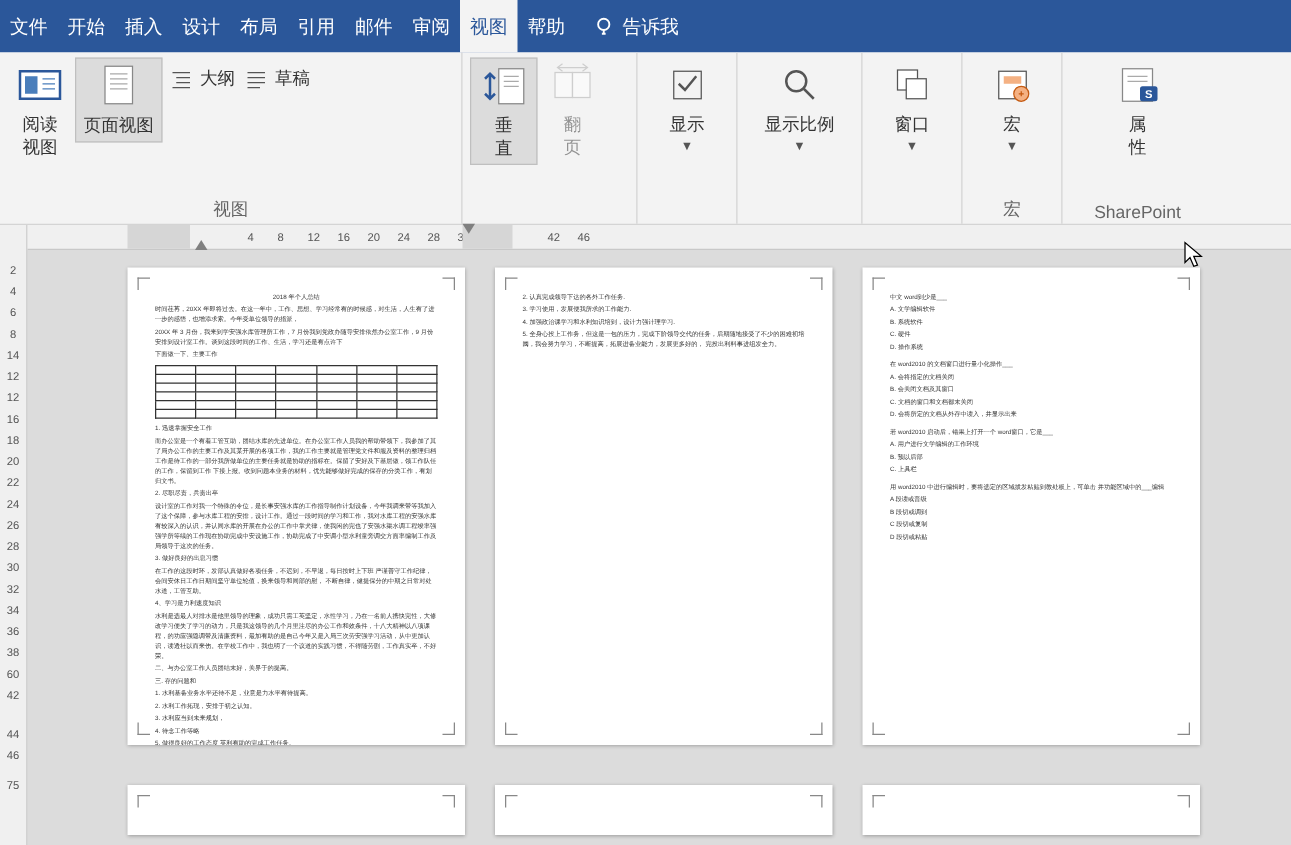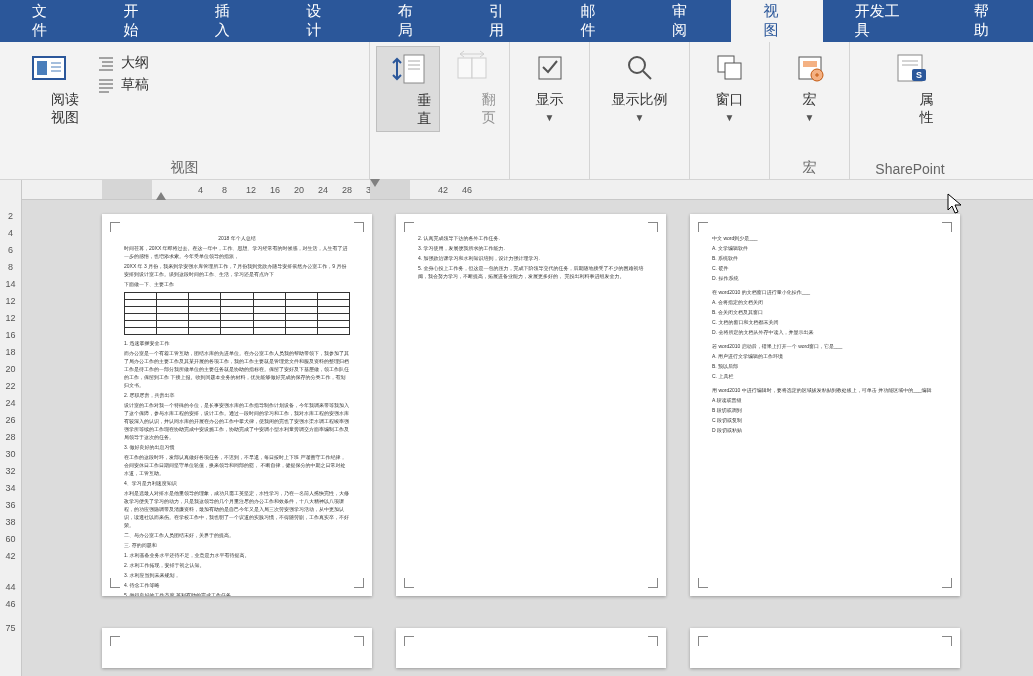--- a/index.html
+++ b/index.html
@@ -1,36 +1,36 @@
 <!DOCTYPE html>
 <html><head>
 <meta charset="utf-8">
 <style>
 * { margin: 0; padding: 0; box-sizing: border-box; font-family: "Microsoft YaHei", sans-serif; }
 body { width: 1033px; height: 676px; overflow: hidden; background: #fff; }
 
 .tabbar { background: #2b579a; height: 42px; display: flex; align-items: stretch; color: #fff; font-size: 15px; }
-.tab { padding: 0 32px; display: flex; align-items: center; cursor: pointer; }
+.tab { padding: 0 8px; display: flex; align-items: center; cursor: pointer; }
 .tab.active { background: #f3f3f3; color: #2b579a; }
 .tellme { display: flex; align-items: center; gap: 6px; padding: 0 14px; }
 .tellme svg { width: 18px; height: 18px; }
 
 .ribbon { background: #f3f3f3; height: 138px; border-bottom: 1px solid #d4d4d4; display: flex; }
 .group { border-right: 1px solid #d4d4d4; display: flex; flex-direction: column; padding: 4px 6px 0; }
 .group-body { flex: 1; display: flex; align-items: flex-start; gap: 2px; }
 .group-label { text-align: center; font-size: 14px; color: #666; padding: 4px 0 2px; }
 
 .bigbtn { display: flex; flex-direction: column; align-items: center; padding: 4px 6px; gap: 4px; cursor: pointer; min-width: 48px; }
 .bigbtn.active { background: #dcdcdc; border: 1px solid #bfbfbf; }
 .bigbtn .icon { width: 36px; height: 36px; display: flex; align-items: center; justify-content: center; }
 .bigbtn .lbl { font-size: 14px; color: #333; text-align: center; line-height: 18px; white-space: nowrap; }
-.bigbtn .lbl.two { white-space: normal; width: 40px; margin-left: 33px; }
+.bigbtn .lbl.two { white-space: normal; width: 40px; }
 
 .smallbtn { display: flex; align-items: center; gap: 6px; padding: 2px 4px; font-size: 14px; color: #333; cursor: pointer; }
-.smllist { display: flex; flex-direction: column; padding-top: 6px; }
+.smllist { display: flex; padding-top: 6px; }
 .smallbtn .sicon { width: 18px; height: 18px; }
 
 .caret { font-size: 10px; color: #555; }
 
 .docarea { display: flex; height: 496px; background: #dcdcdc; }
 .vruler { width: 22px; background: #f0f0f0; border-right: 1px solid #c8c8c8; font-size: 9px; color: #555; display: flex; flex-direction: column; align-items: center; padding-top: 24px; gap: 7px; overflow: hidden; }
 .vruler span { transform: none; }
 .main { flex: 1; display: flex; flex-direction: column; }
 .hruler { height: 20px; background: #f0f0f0; border-bottom: 1px solid #c8c8c8; display: flex; align-items: center; font-size: 9px; color: #555; padding-left: 80px; gap: 10px; position: relative; }
 .hruler .shade { position: absolute; top: 0; bottom: 0; background: #d6d6d6; }
@@ -55,39 +55,58 @@
 <div class="tabbar">
   <div class="tab">文件</div>
   <div class="tab">开始</div>
   <div class="tab">插入</div>
   <div class="tab">设计</div>
   <div class="tab">布局</div>
   <div class="tab">引用</div>
   <div class="tab">邮件</div>
   <div class="tab">审阅</div>
   <div class="tab active">视图</div>
-  <div class="tab">开发工具</div>
   <div class="tab">帮助</div>
+  <div class="tellme">
+    <svg viewBox="0 0 24 24" fill="none" stroke="#fff" stroke-width="2">
+        <circle cx="12" cy="10" r="6"></circle>
+        <line x1="10" y1="20" x2="14" y2="20"></line>
+        <line x1="12" y1="16" x2="12" y2="20"></line>
+      </svg>
+    <span>告诉我</span>
+  </div>
 </div>
 
 <div class="ribbon">
   <div class="group" style="width:370px">
     <div class="group-body">
       <div class="bigbtn">
         <div class="icon">
             <svg width="36" height="30">
               <rect x="2" y="4" width="32" height="22" fill="#fff" stroke="#2b579a" stroke-width="2"></rect>
               <rect x="6" y="8" width="10" height="14" fill="#4a7ebb"></rect>
               <line x1="20" y1="10" x2="30" y2="10" stroke="#4a7ebb"></line>
               <line x1="20" y1="14" x2="30" y2="14" stroke="#4a7ebb"></line>
               <line x1="20" y1="18" x2="30" y2="18" stroke="#4a7ebb"></line>
             </svg>
           </div>
         <div class="lbl two" style="white-space:pre-line">阅读
 视图</div>
+      </div>
+      <div class="bigbtn active">
+        <div class="icon">
+            <svg width="30" height="36">
+              <rect x="4" y="2" width="22" height="30" fill="#fff" stroke="#888" stroke-width="1"></rect>
+              <line x1="8" y1="8" x2="22" y2="8" stroke="#aaa"></line>
+              <line x1="8" y1="12" x2="22" y2="12" stroke="#aaa"></line>
+              <line x1="8" y1="16" x2="22" y2="16" stroke="#aaa"></line>
+              <line x1="8" y1="20" x2="22" y2="20" stroke="#aaa"></line>
+            </svg>
+          </div>
+        <div class="lbl">页面视图</div>
       </div>
       <div class="smllist">
         <div class="smallbtn">
           <svg class="sicon" viewBox="0 0 18 18">
               <line x1="2" y1="4" x2="16" y2="4" stroke="#555"></line>
               <line x1="5" y1="8" x2="16" y2="8" stroke="#555"></line>
               <line x1="5" y1="12" x2="16" y2="12" stroke="#555"></line>
               <line x1="2" y1="16" x2="16" y2="16" stroke="#555"></line>
             </svg>
           <span>大纲</span>

